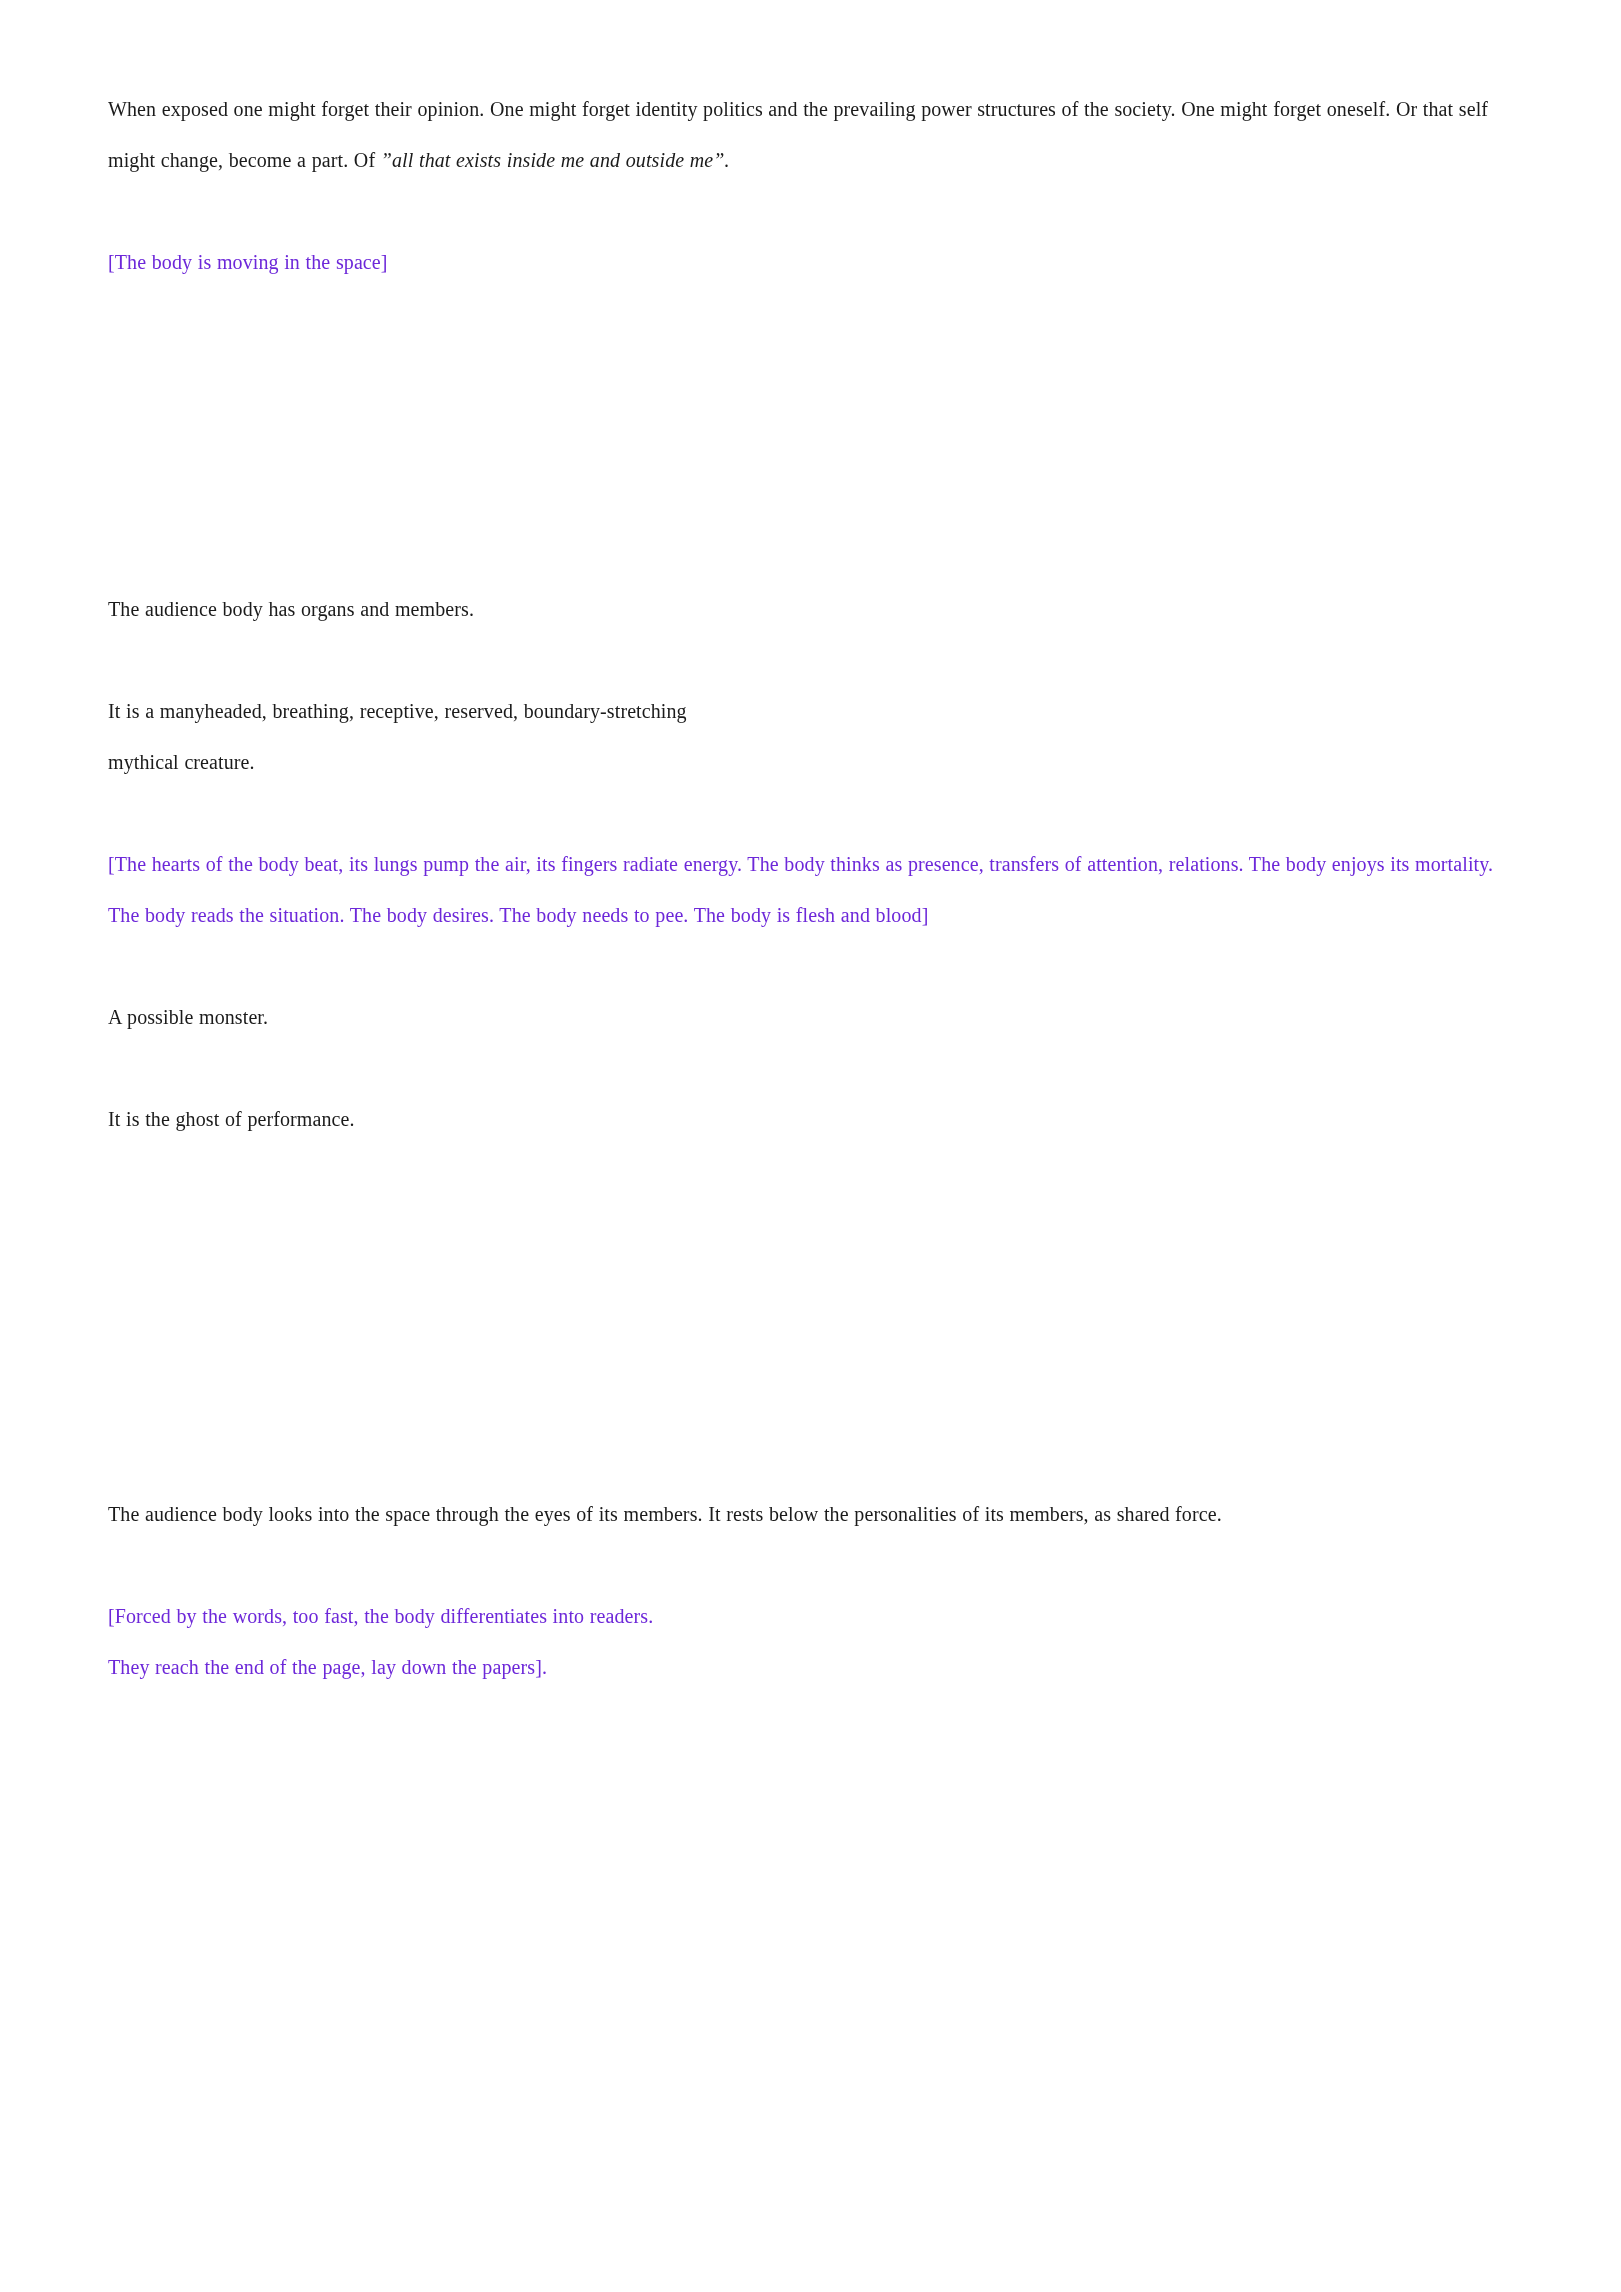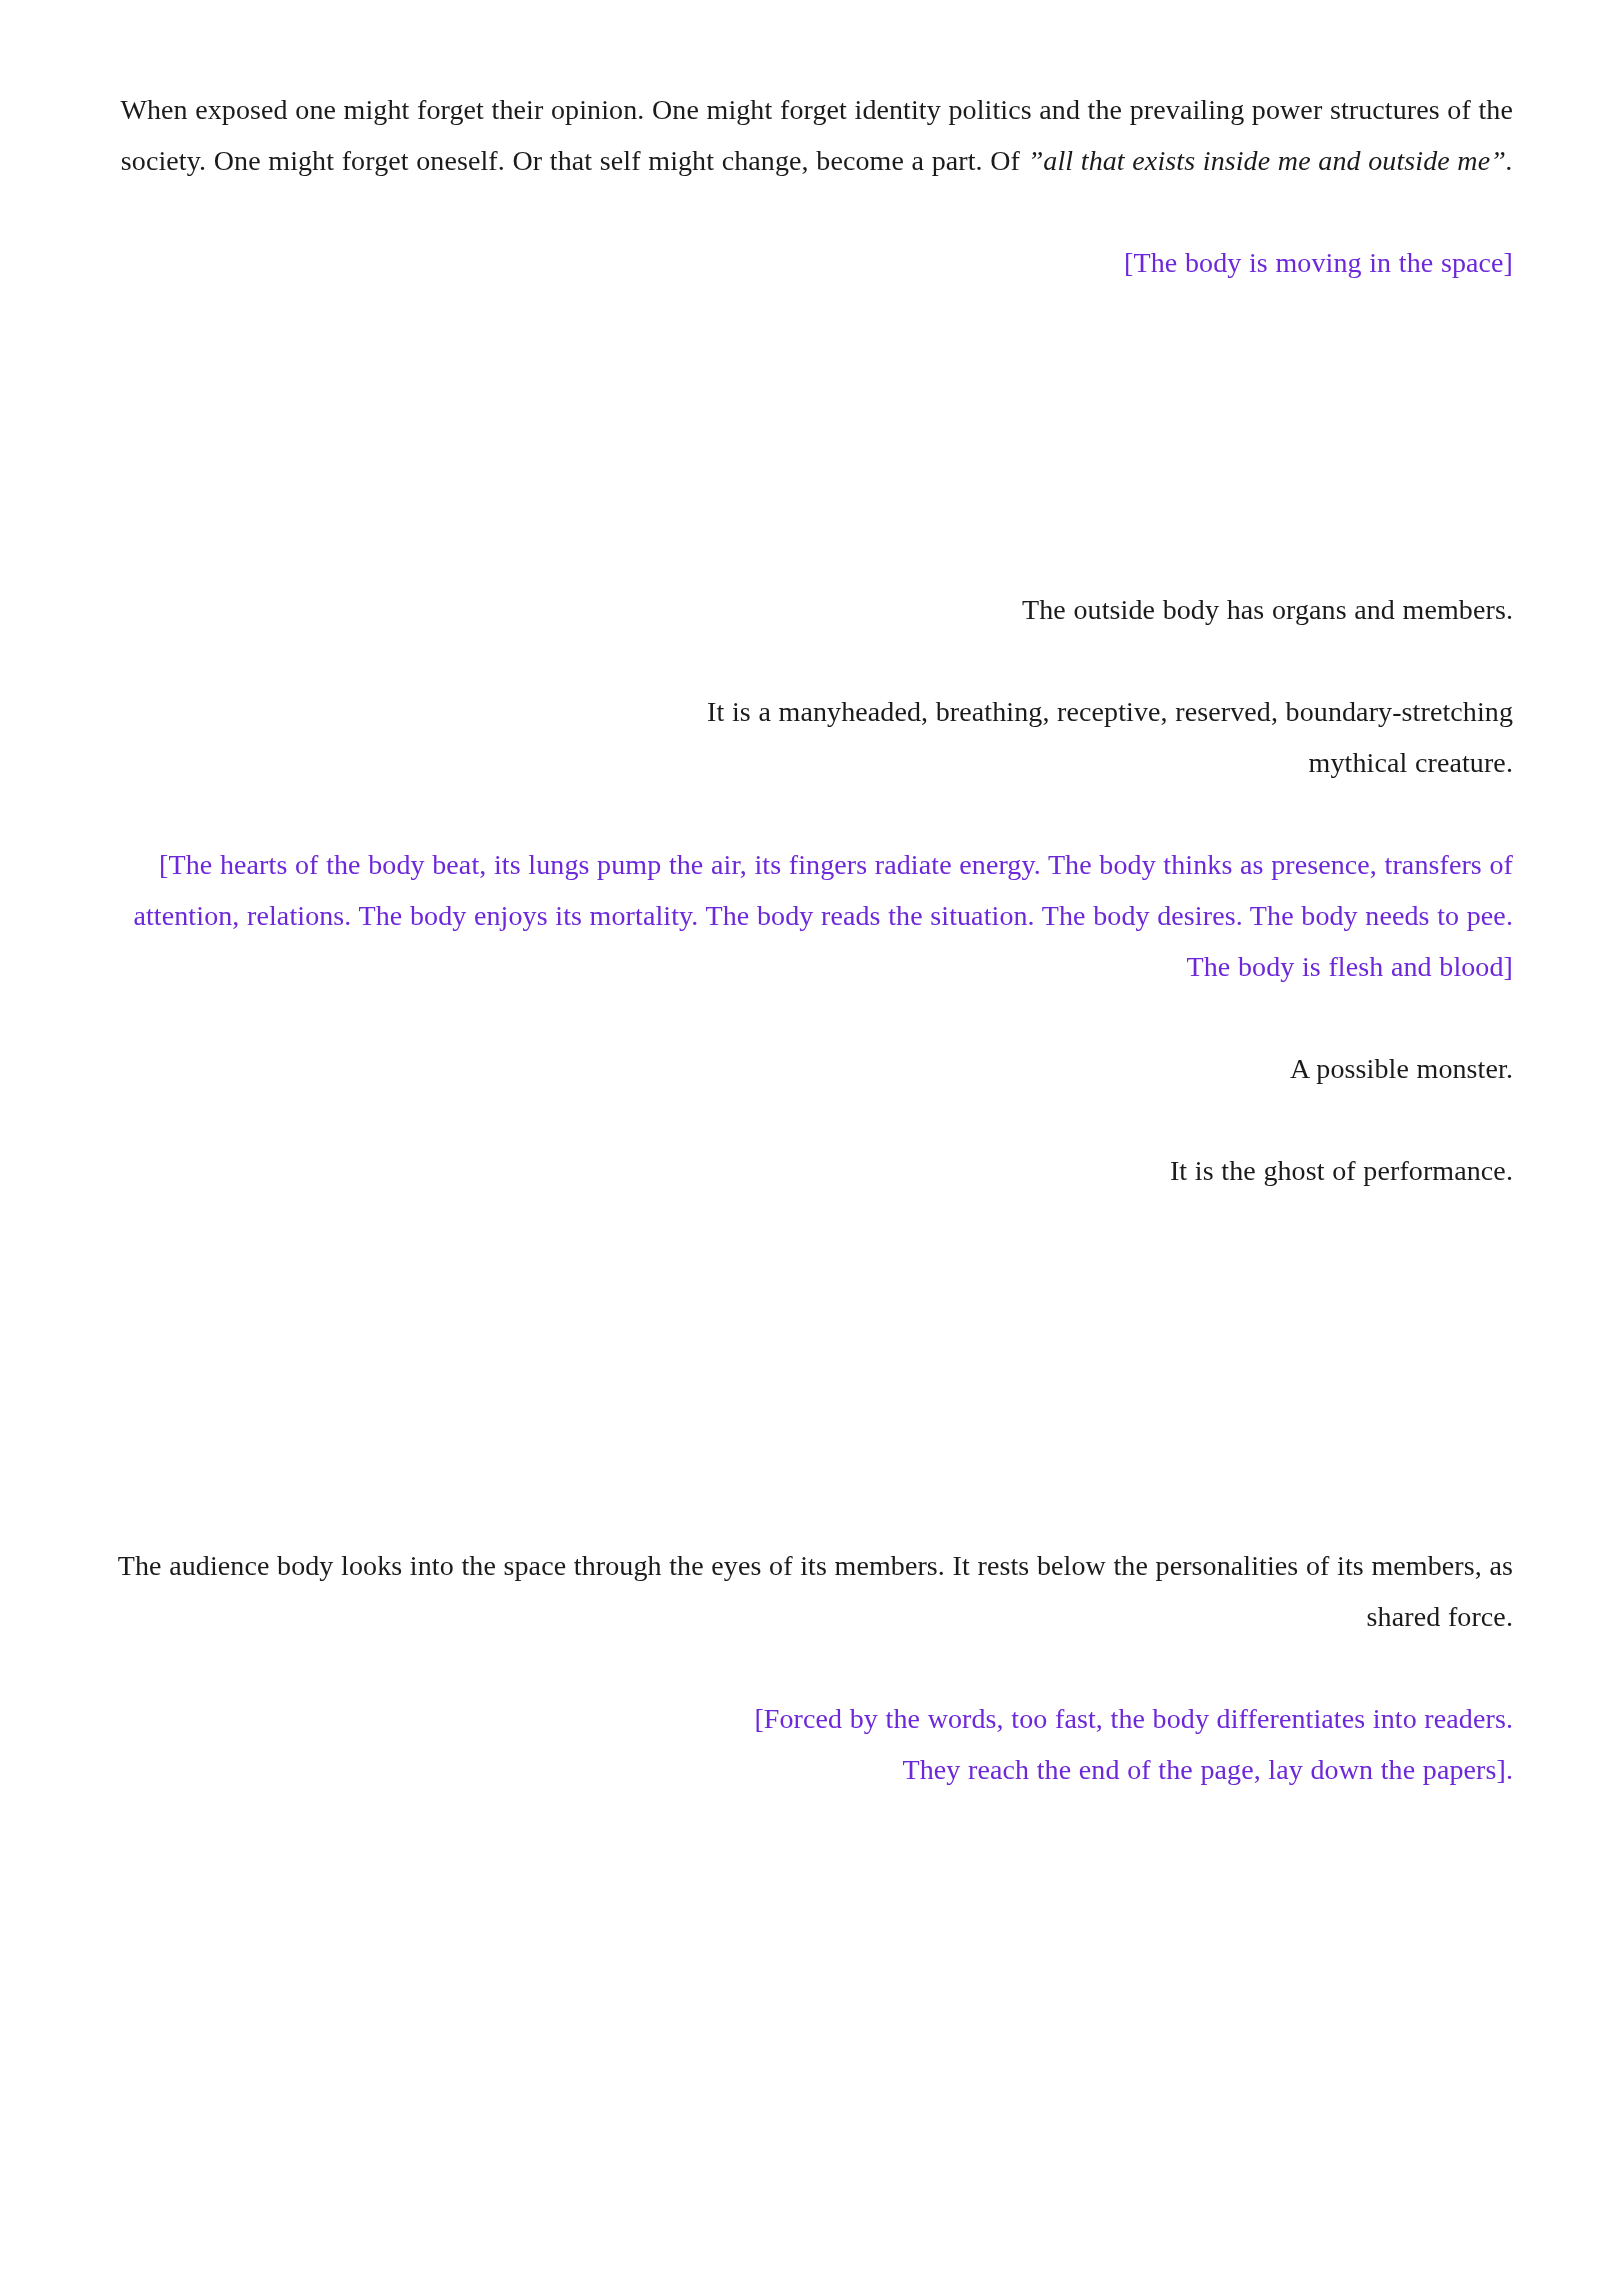--- a/index.html
+++ b/index.html
@@ -15,43 +15,43 @@
     overflow: hidden;
     font-family: "Liberation Serif", "DejaVu Serif", serif;
   }
   .doc-body {
     position: absolute;
     top: 84px;
     left: 100px;
     width: 1413px;
   }
   .block {
-    margin: 0;
-    font-size: 28px;
+    margin: 8px;
+    font-size: 20px;
     line-height: 51px;
     letter-spacing: 0.1px;
     color: #1b1b1b;
-    text-align: right;
+    text-align: left;
     word-spacing: 0.5px;
   }
   .block.red {
     color: #6d28d9;
   }
   .block em {
     font-style: italic;
   }
 </style>
 </head>
 <body>
 
 <div class="page">
   <div class="doc-body">
       <p class="block black" style="margin-top: 0px;"><span>When exposed one might forget their opinion. One might forget identity politics and the prevailing power structures of the society. One might forget oneself. Or that self might change, become a part. Of </span><em>”all that exists inside me and outside me”.</em></p>
       <p class="block red" style="margin-top: 51px;">[The body is moving in the space]</p>
-      <p class="block black" style="margin-top: 296px;">The outside body has organs and members.</p>
+      <p class="block black" style="margin-top: 296px;">The audience body has organs and members.</p>
       <p class="block black" style="margin-top: 51px;">It is a manyheaded, breathing, receptive, reserved, boundary-stretching<br>mythical creature.</p>
       <p class="block red" style="margin-top: 51px;"><span>[The hearts of the body beat, its lungs pump the air, its fingers radiate energy. The body thinks as presence, transfers of attention, relations. The body enjoys its mortality. The body reads the situation. The body desires. The body needs to pee. The body is flesh and blood]</span></p>
       <p class="block black" style="margin-top: 51px;">A possible monster.</p>
       <p class="block black" style="margin-top: 51px;">It is the ghost of performance.</p>
       <p class="block black" style="margin-top: 344px;"><span>The audience body looks into the space through the eyes of its members. It rests below the personalities of its members, as shared force.</span></p>
       <p class="block red" style="margin-top: 51px;">[Forced by the words, too fast, the body differentiates into readers.<br>They reach the end of the page, lay down the papers].</p>
     </div>
 </div>
 
 

